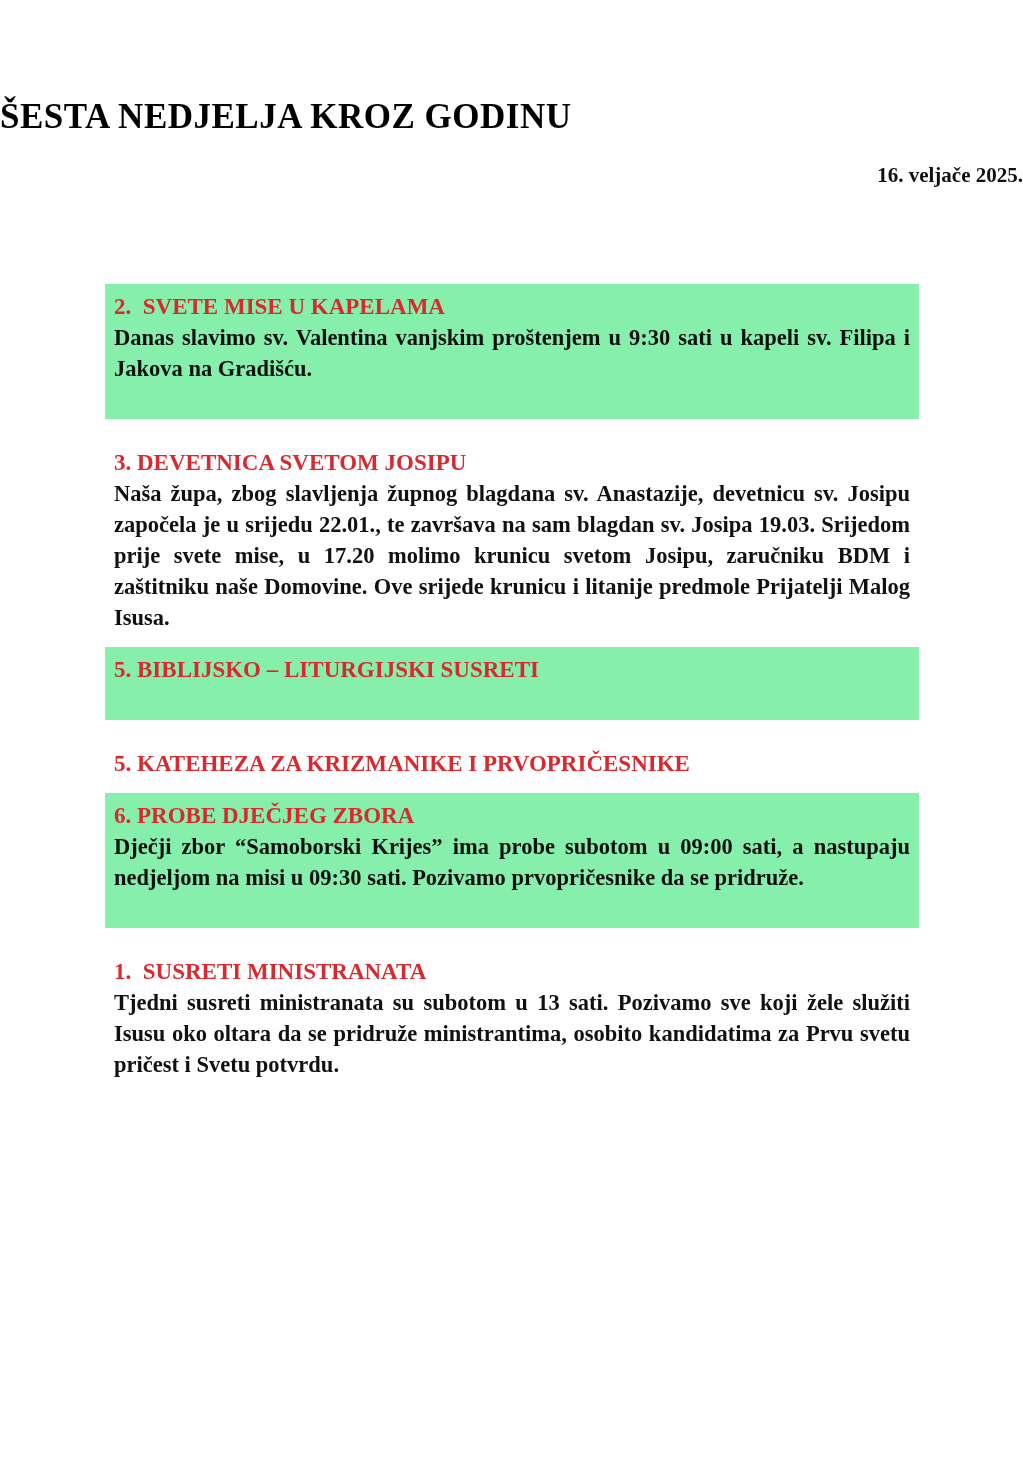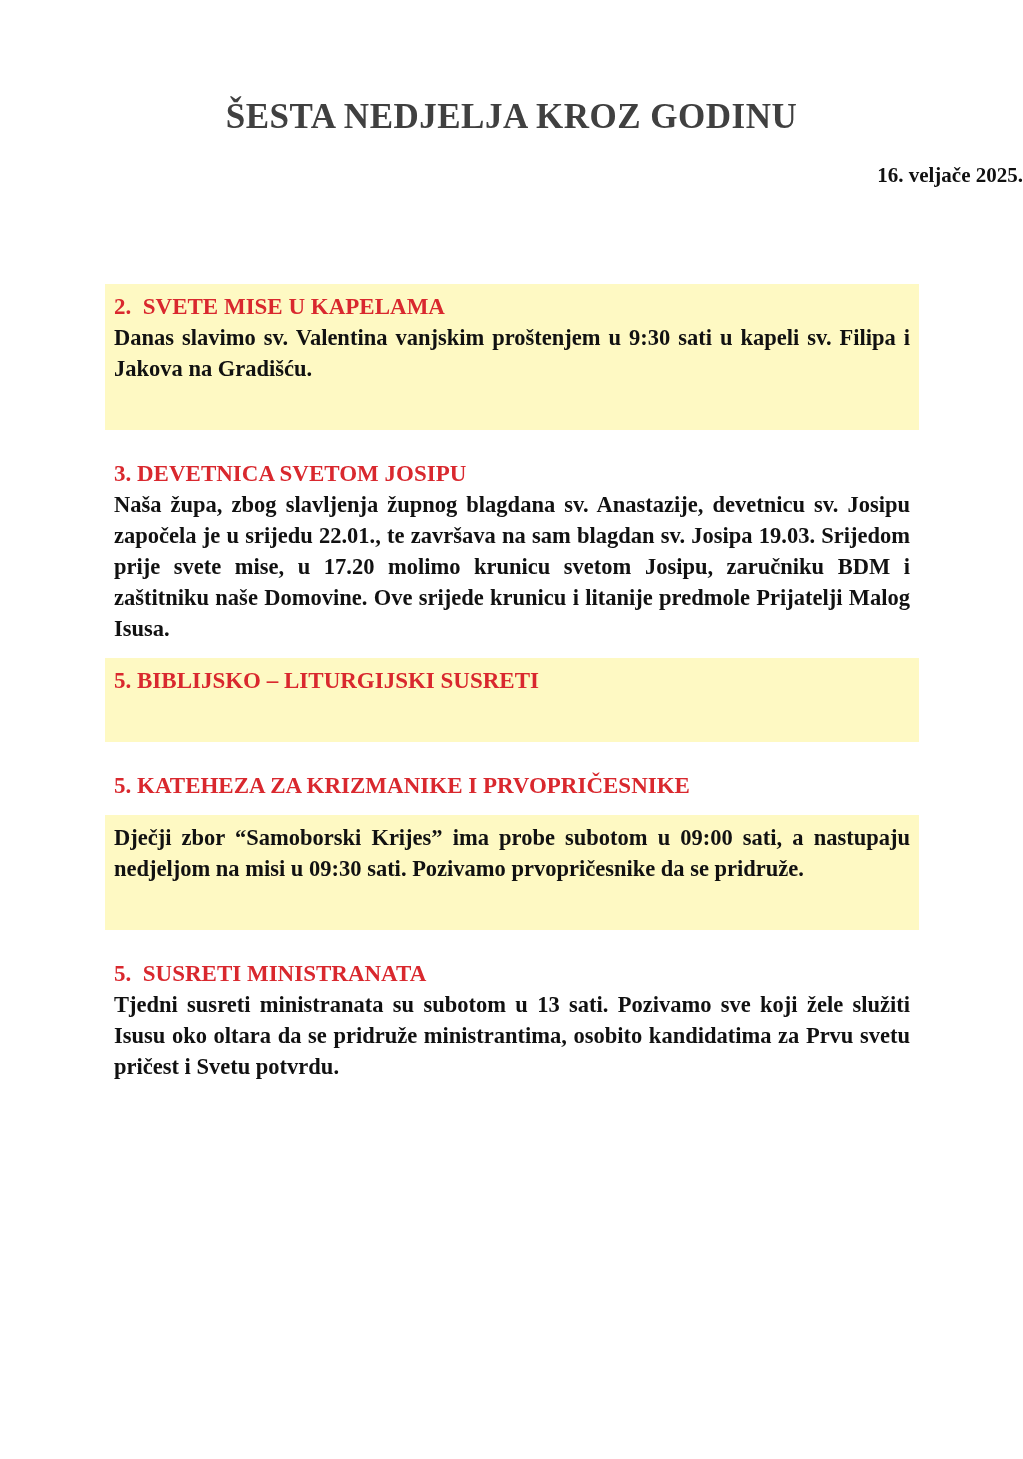--- a/index.html
+++ b/index.html
@@ -12,22 +12,22 @@
     height: 1459px;
     font-family: "Liberation Serif", "DejaVu Serif", serif;
     font-weight: bold;
     color: #111111;
     overflow: hidden;
   }
   .page {
     padding-top: 98px;
   }
   .doc-title {
-    text-align: center;
-    color: #404040;
+    text-align: left;
+    color: #000000;
     font-size: 35px;
     letter-spacing: 0.5px;
     line-height: 1.1;
   }
   .doc-date {
     text-align: right;
     color: #111111;
     font-size: 21px;
     margin-top: 26px;
   }
@@ -36,23 +36,23 @@
     width: 814px;
     margin-top: 96px;
   }
   .section {
     box-sizing: border-box;
     width: 814px;
     padding: 0 9px 0 9px;
     margin-bottom: 14px;
   }
   .section.shaded {
-    background: #fef9c3;
+    background: #86efac;
     padding-top: 7px;
-    padding-bottom: 46px;
+    padding-bottom: 35px;
     margin-bottom: 10px;
   }
   .section-heading {
     color: #d9282e;
     font-size: 23px;
     line-height: 31px;
     white-space: pre-wrap;
   }
   .section-line,
   .section-body {
@@ -94,22 +94,23 @@
 
     <div class="section shaded">
       <div class="section-heading">5. BIBLIJSKO – LITURGIJSKI SUSRETI</div>
     </div>
 
     <div class="section plain">
       <div class="section-heading">5. KATEHEZA ZA KRIZMANIKE I PRVOPRIČESNIKE</div>
     </div>
 
     <div class="section shaded">
+      <div class="section-heading">6. PROBE DJEČJEG ZBORA</div>
       <div class="section-body justify">Dječji zbor “Samoborski Krijes” ima probe subotom u 09:00 sati, a nastupaju nedjeljom na misi u 09:30 sati. Pozivamo prvopričesnike da se pridruže.</div>
     </div>
 
     <div class="section plain">
-      <div class="section-heading">5.  SUSRETI MINISTRANATA</div>
+      <div class="section-heading">1.  SUSRETI MINISTRANATA</div>
       <div class="section-body justify">Tjedni susreti ministranata su subotom u 13 sati. Pozivamo sve koji žele služiti Isusu oko oltara da se pridruže ministrantima, osobito kandidatima za Prvu svetu pričest i Svetu potvrdu.</div>
     </div>
 
   </div>
 </div>
 
 </body></html>

